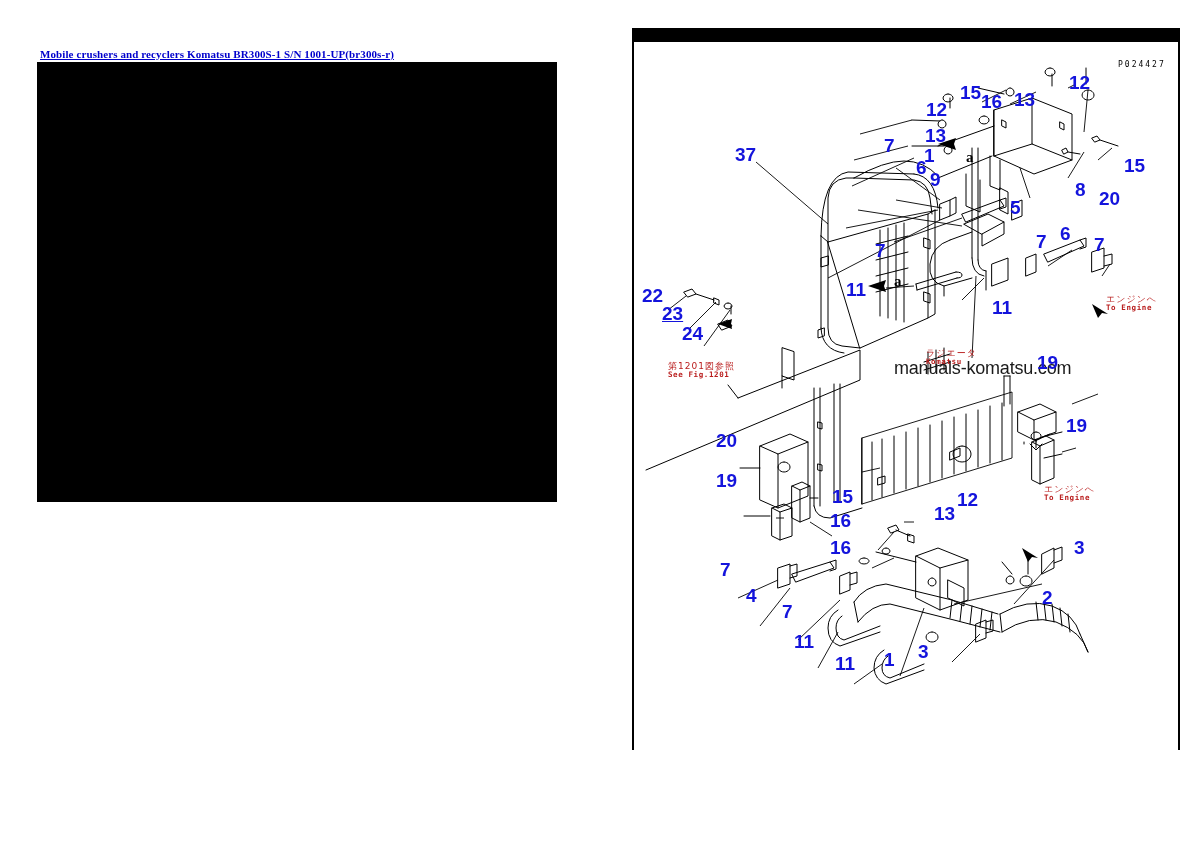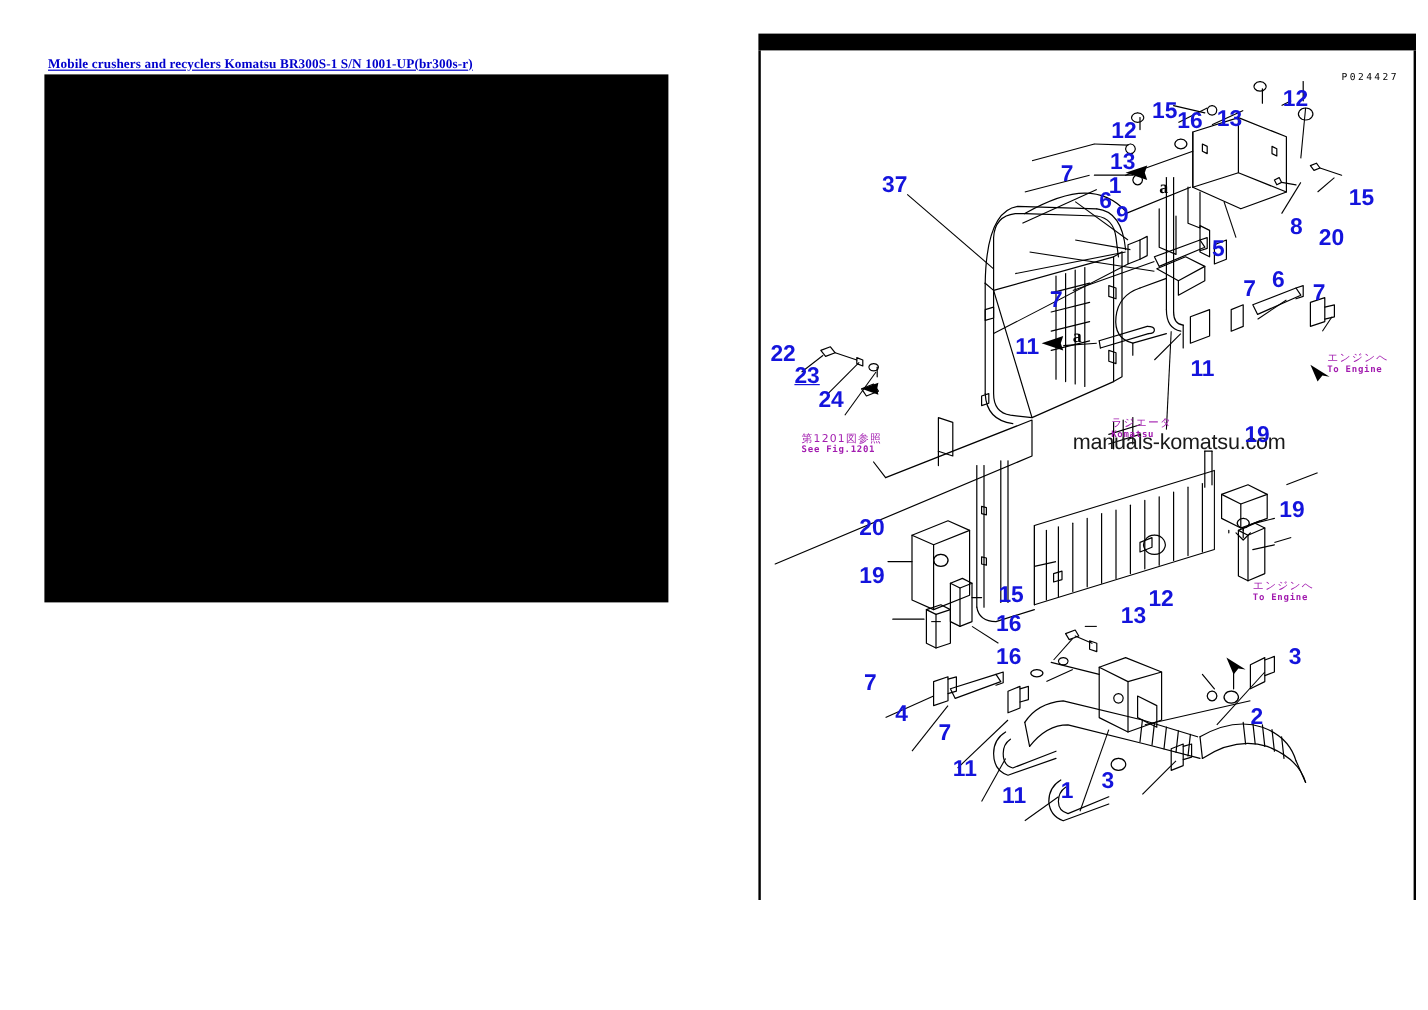--- a/index.html
+++ b/index.html
@@ -27,21 +27,21 @@
   #drawing-layer svg{display:block;}
 
   
   .callout{position:absolute;color:#1414dc;font-family:"Liberation Sans",sans-serif;
       font-weight:bold;line-height:1;white-space:nowrap;}
   .c-lg{font-size:19px;}
   .letter-a{position:absolute;color:#000;font-family:"Liberation Serif",serif;
       font-weight:bold;font-size:15px;line-height:1;}
 
   
-  .annot{position:absolute;color:#a21caf;line-height:1.15;white-space:nowrap;}
+  .annot{position:absolute;color:#b91c1c;line-height:1.15;white-space:nowrap;}
   .annot .jp{font-family:"DejaVu Sans",sans-serif;font-size:9px;letter-spacing:1px;}
   .annot .en{font-family:"DejaVu Sans Mono","Liberation Mono",monospace;
       font-size:7.5px;letter-spacing:.6px;font-weight:bold;}
   #part-number-code{position:absolute;color:#000;
       font-family:"DejaVu Sans Mono","Liberation Mono",monospace;
       font-size:8px;letter-spacing:2px;white-space:nowrap;}
 
   #watermark{position:absolute;left:262px;top:330px;
       font-family:"Liberation Sans",sans-serif;font-size:18px;
       color:#1a1a1a;white-space:nowrap;letter-spacing:-0.2px;}

